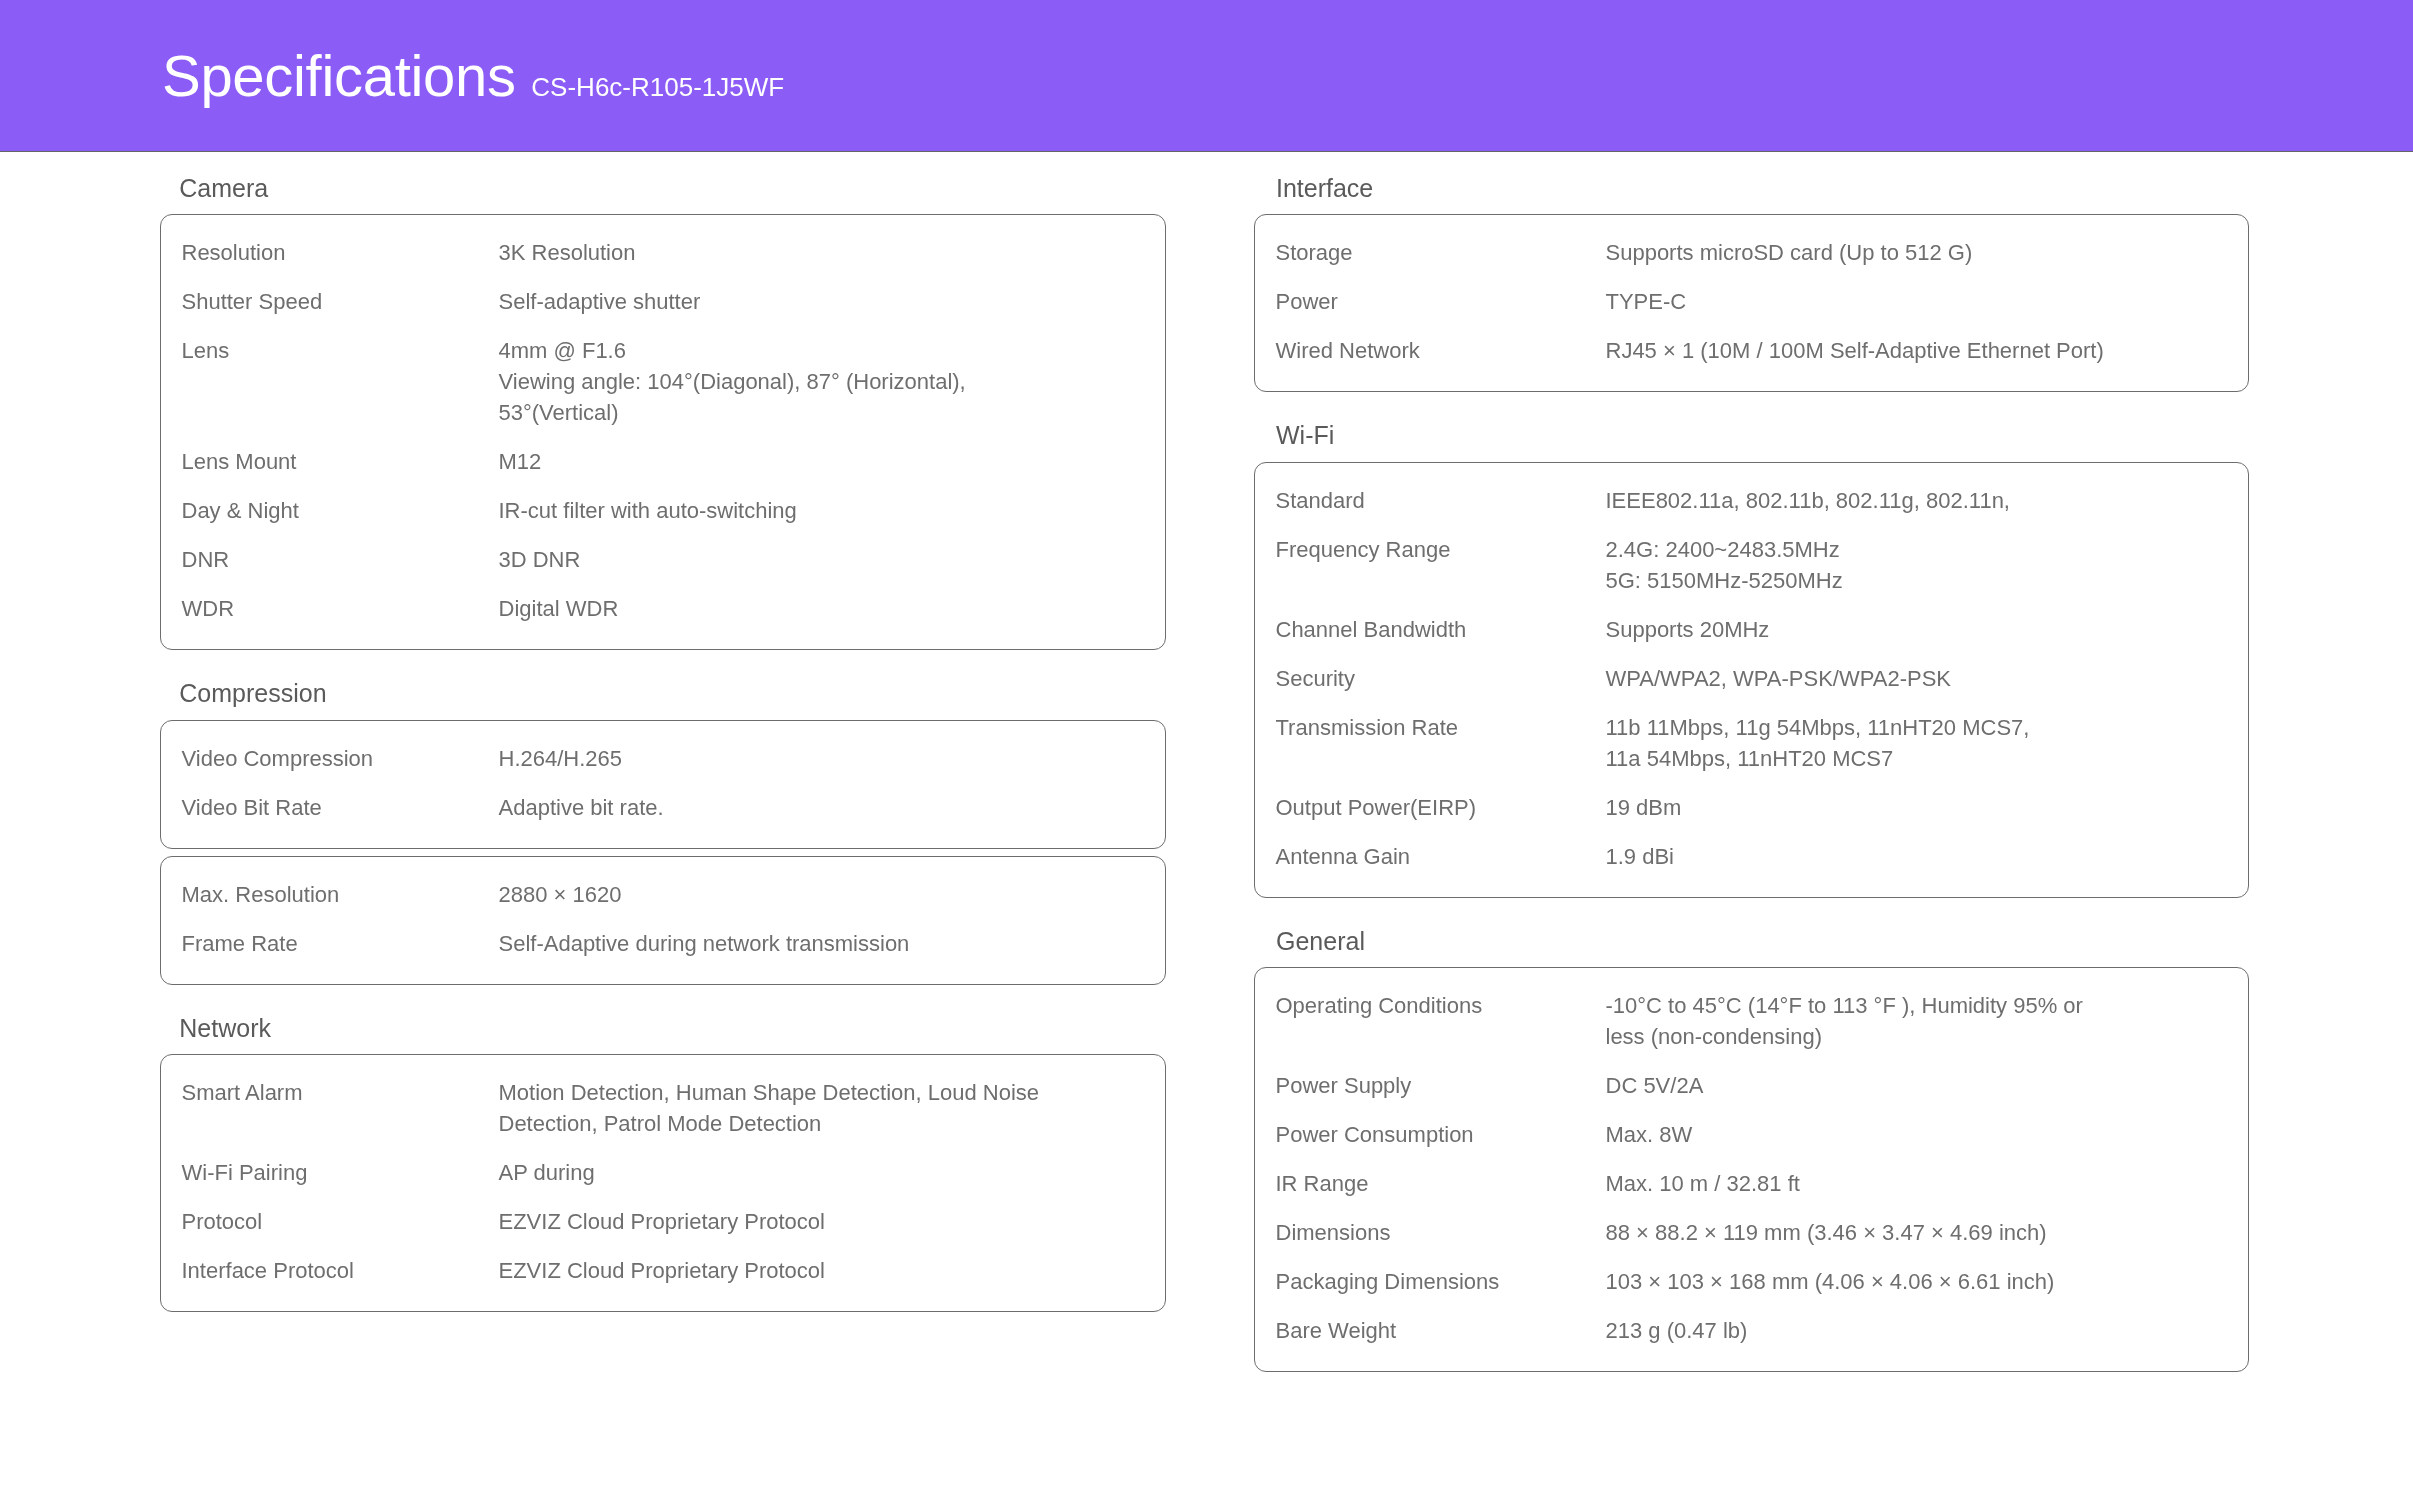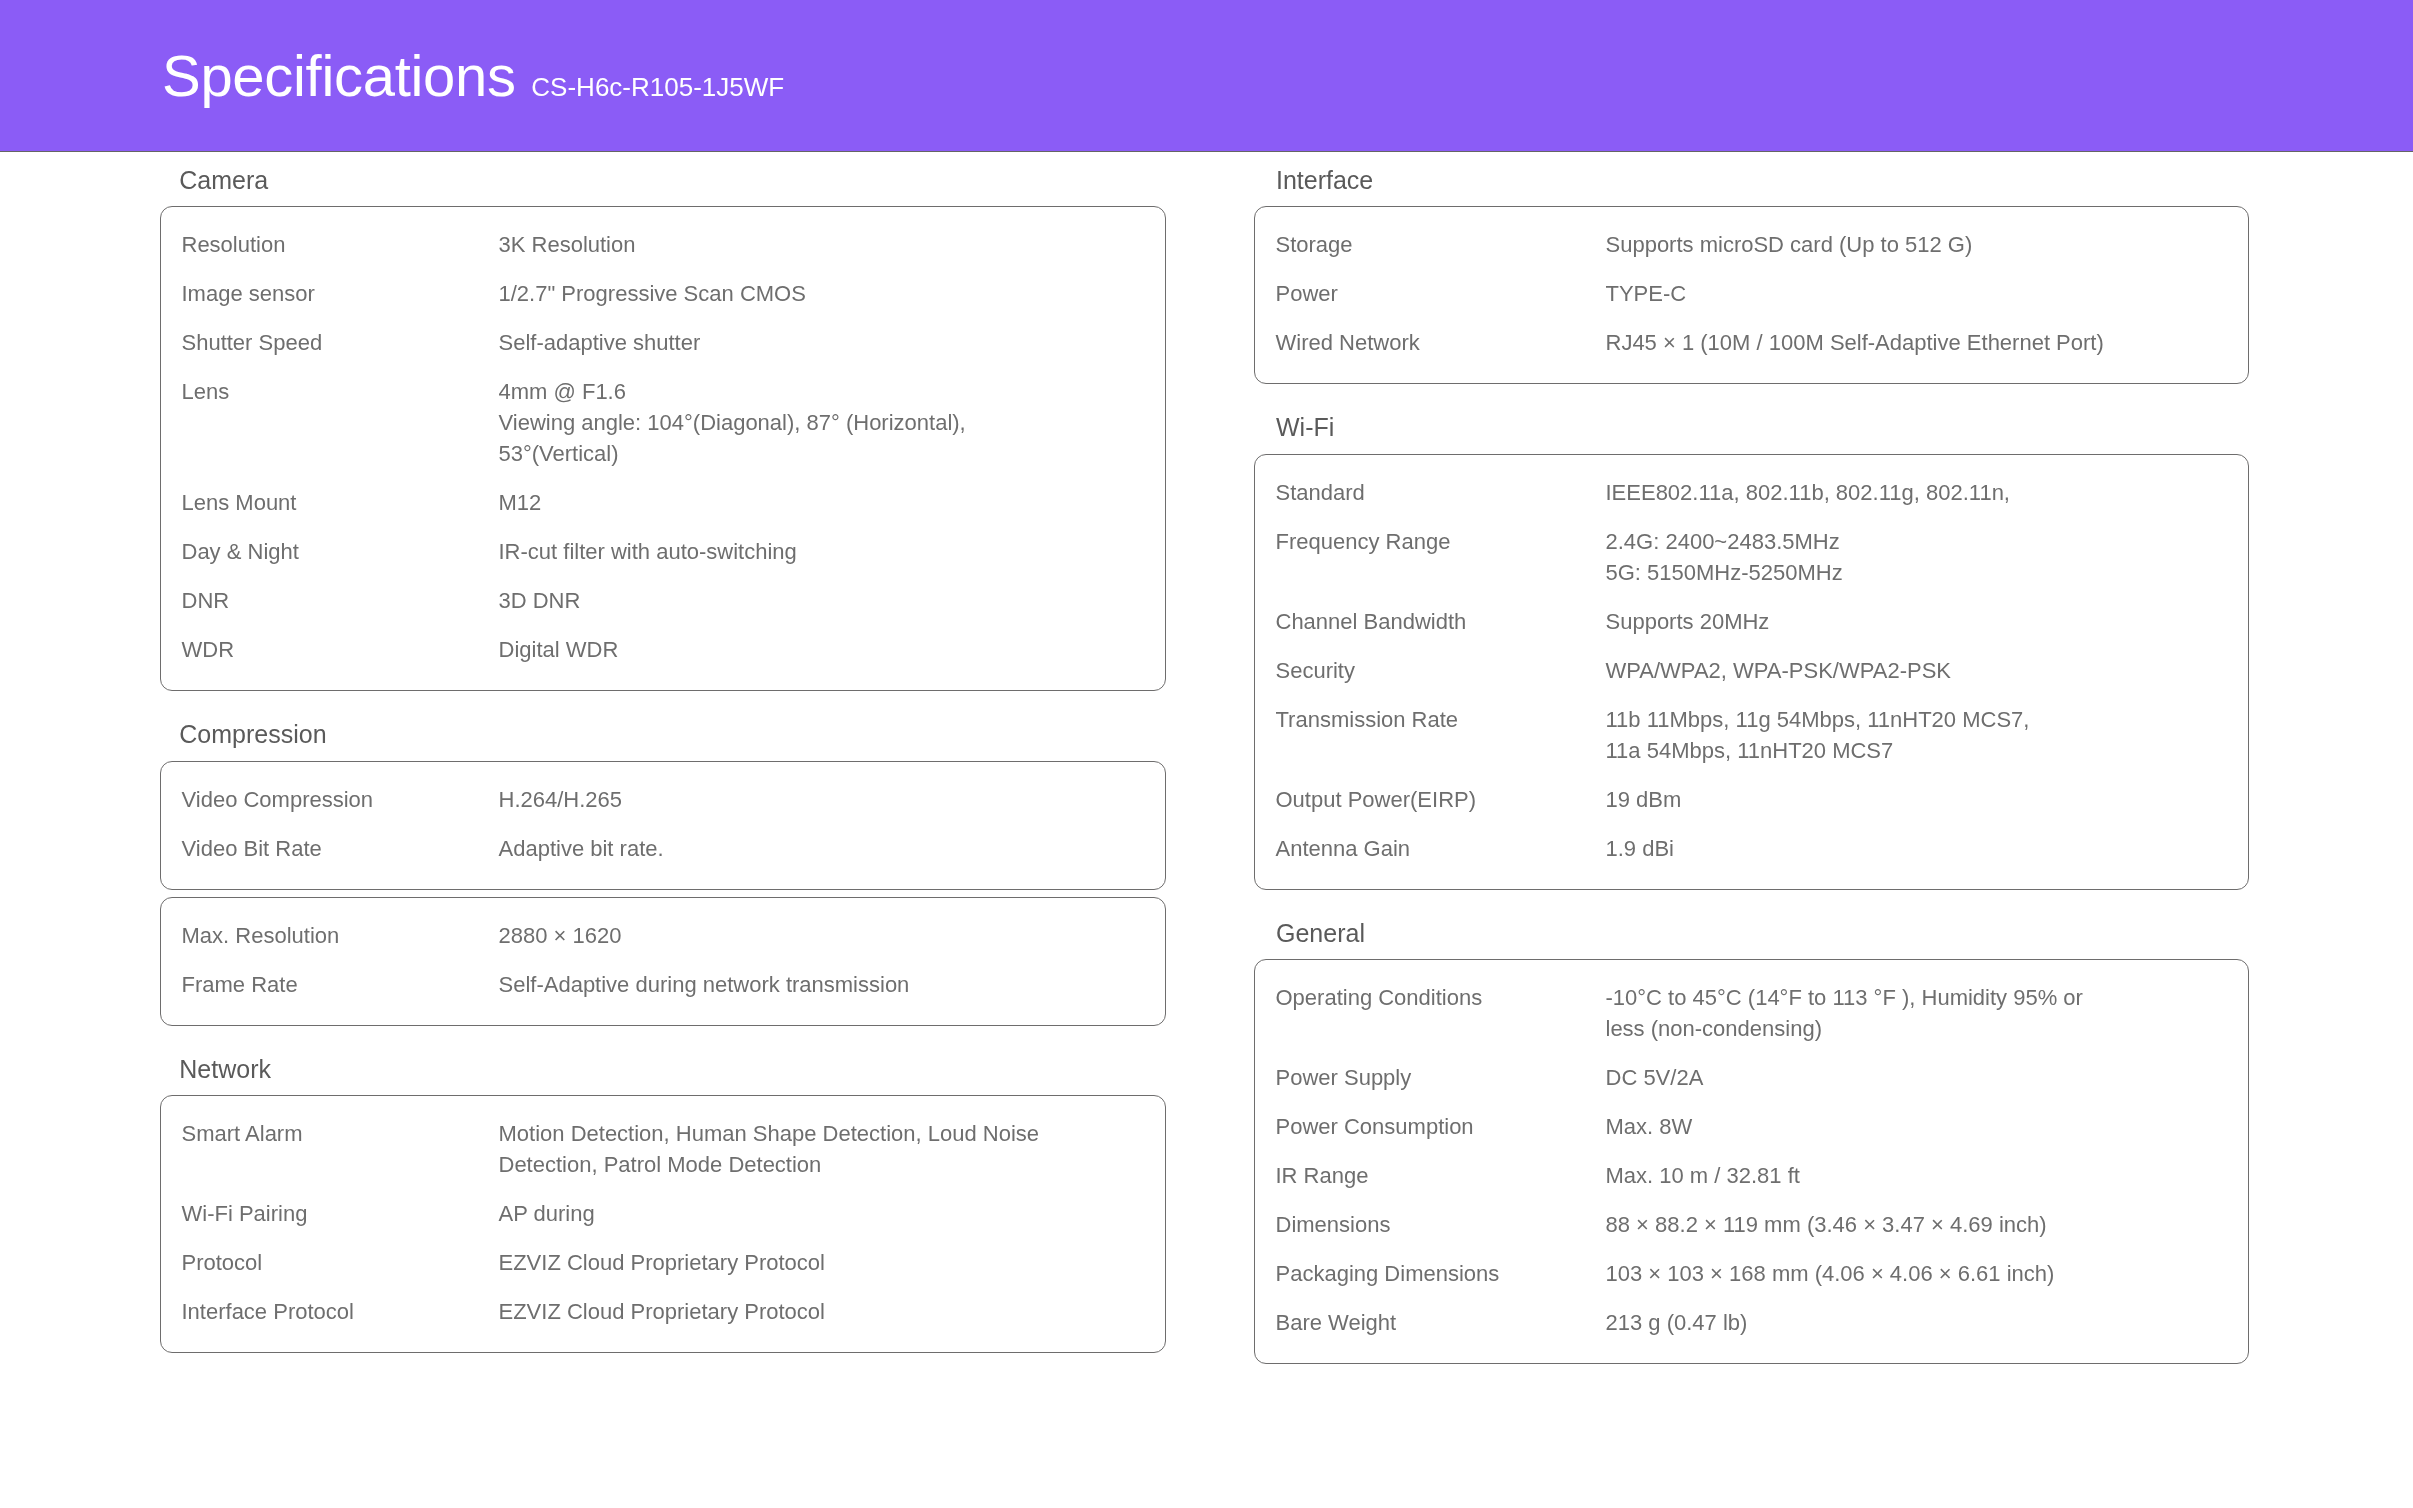--- a/index.html
+++ b/index.html
@@ -49,21 +49,21 @@
     font-weight: 400;
     margin-left: 15.7px;
     line-height: 1;
     text-align: center;
   }
 
   
   .body-area {
     position: absolute;
     left: 0;
-    top: 144px;
+    top: 152px;
     width: 1995px;
     height: 1356px;
   }
 
   .column {
     position: absolute;
     top: 0;
   }
   .column-left  { left: 160px;  width: 1006px; }
   .column-right { left: 1244px; width: 1005px; padding-left: 10px; }
@@ -129,24 +129,20 @@
   <div class="body-area">
     <div class="column column-left" id="col-left">
         <div class="section">
           <div class="section-title">Camera</div>
           <div class="spec-card">
             <div class="spec-row">
               <div class="spec-label">Resolution</div>
               <div class="spec-value">3K Resolution</div>
             </div>
             <div class="spec-row">
-              <div class="spec-label">Image sensor</div>
-              <div class="spec-value">1/2.7"  Progressive Scan CMOS</div>
-            </div>
-            <div class="spec-row">
               <div class="spec-label">Shutter Speed</div>
               <div class="spec-value">Self-adaptive shutter</div>
             </div>
             <div class="spec-row">
               <div class="spec-label">Lens</div>
               <div class="spec-value">4mm @ F1.6
 Viewing angle: 104°(Diagonal), 87° (Horizontal),
 53°(Vertical)</div>
             </div>
             <div class="spec-row">

